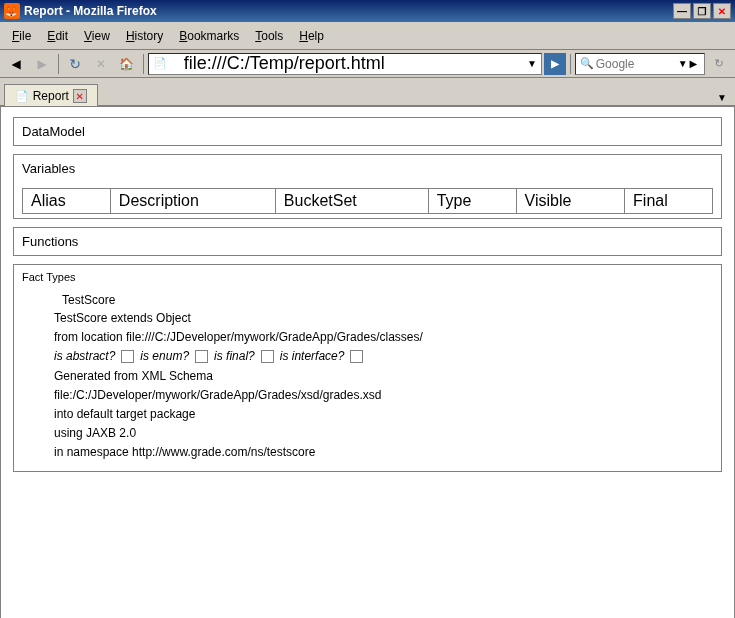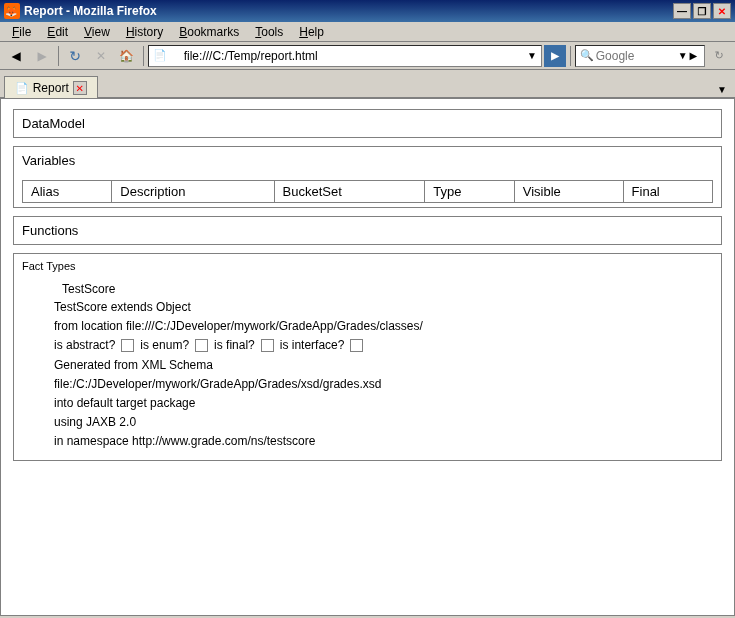--- a/index.html
+++ b/index.html
@@ -22,21 +22,21 @@
     .titlebar-buttons { display: flex; gap: 2px; }
     .titlebar-btn {
       width: 18px; height: 16px; background: #d4d0c8; border: 1px solid #808080;
       display: flex; align-items: center; justify-content: center; font-size: 10px; cursor: pointer;
       color: #000;
     }
 
     
     .menubar {
       background: #d4d0c8;
-      height: 20px;
+      height: 28px;
       display: flex;
       align-items: center;
       padding: 0 4px;
       border-bottom: 1px solid #808080;
       font-size: 12px;
     }
     .menu-item {
       padding: 2px 8px;
       cursor: pointer;
       color: #000;
@@ -51,21 +51,21 @@
       padding: 2px 4px;
       gap: 2px;
       border-bottom: 1px solid #808080;
     }
     .toolbar-btn {
       width: 24px; height: 22px; background: #d4d0c8; border: 1px solid transparent;
       display: flex; align-items: center; justify-content: center; font-size: 12px; cursor: pointer;
     }
     .toolbar-sep { width: 1px; height: 20px; background: #808080; margin: 0 2px; }
     .address-input {
-      flex: 1; border: none; outline: none; font-size: 12px; background: transparent; padding-left: 15px;
+      flex: 1; border: none; outline: none; font-size: 18px; background: transparent; padding-left: 15px;
     }
     .go-btn {
       width: 22px; height: 22px; background: #3a6ea5; border: none; cursor: pointer;
       display: flex; align-items: center; justify-content: center; color: white;
       font-size: 10px; font-weight: bold;
     }
     .search-input { border: none; outline: none; font-size: 12px; width: 80px; background: transparent; }
 
     
     .tabbar {
@@ -115,36 +115,36 @@
     }
     .section-header {
       padding: 6px 8px; background: white; font-size: 13px; font-weight: normal;
     }
     .section-content { padding: 4px 8px; }
 
     
     .var-table { width: 100%; border-collapse: collapse; margin-top: 2px; }
     .var-table th {
       border: 1px solid #808080; padding: 3px 8px; background: white;
-      font-weight: normal; text-align: left; font-size: 13px;
+      font-weight: normal; text-align: left; font-size: 16px;
     }
 
     
     .fact-types-box {
       border: 1px solid #808080; margin-bottom: 8px;
     }
     .fact-types-header {
       padding: 6px 8px; font-size: 11px;
     }
     .fact-types-content {
       padding: 4px 8px 8px;
     }
     .fact-class-name { margin-bottom: 2px; font-size: 12px; }
     .fact-detail { margin-left: 32px; font-size: 12px; line-height: 1.6; }
-    .fact-row { display: flex; align-items: center; gap: 6px; font-size: 12px; line-height: 1.6; }
+    .fact-row { display: flex; align-items: center; gap: 6px; font-size: 12px; line-height: 1.6; font-style: italic; }
     .checkbox-fake {
       width: 13px; height: 13px; border: 1px solid #808080; background: white;
       display: inline-block; vertical-align: middle;
     }
   </style>
 </head>
 <body>
 
 <div class="titlebar">
   <div class="titlebar-left">

